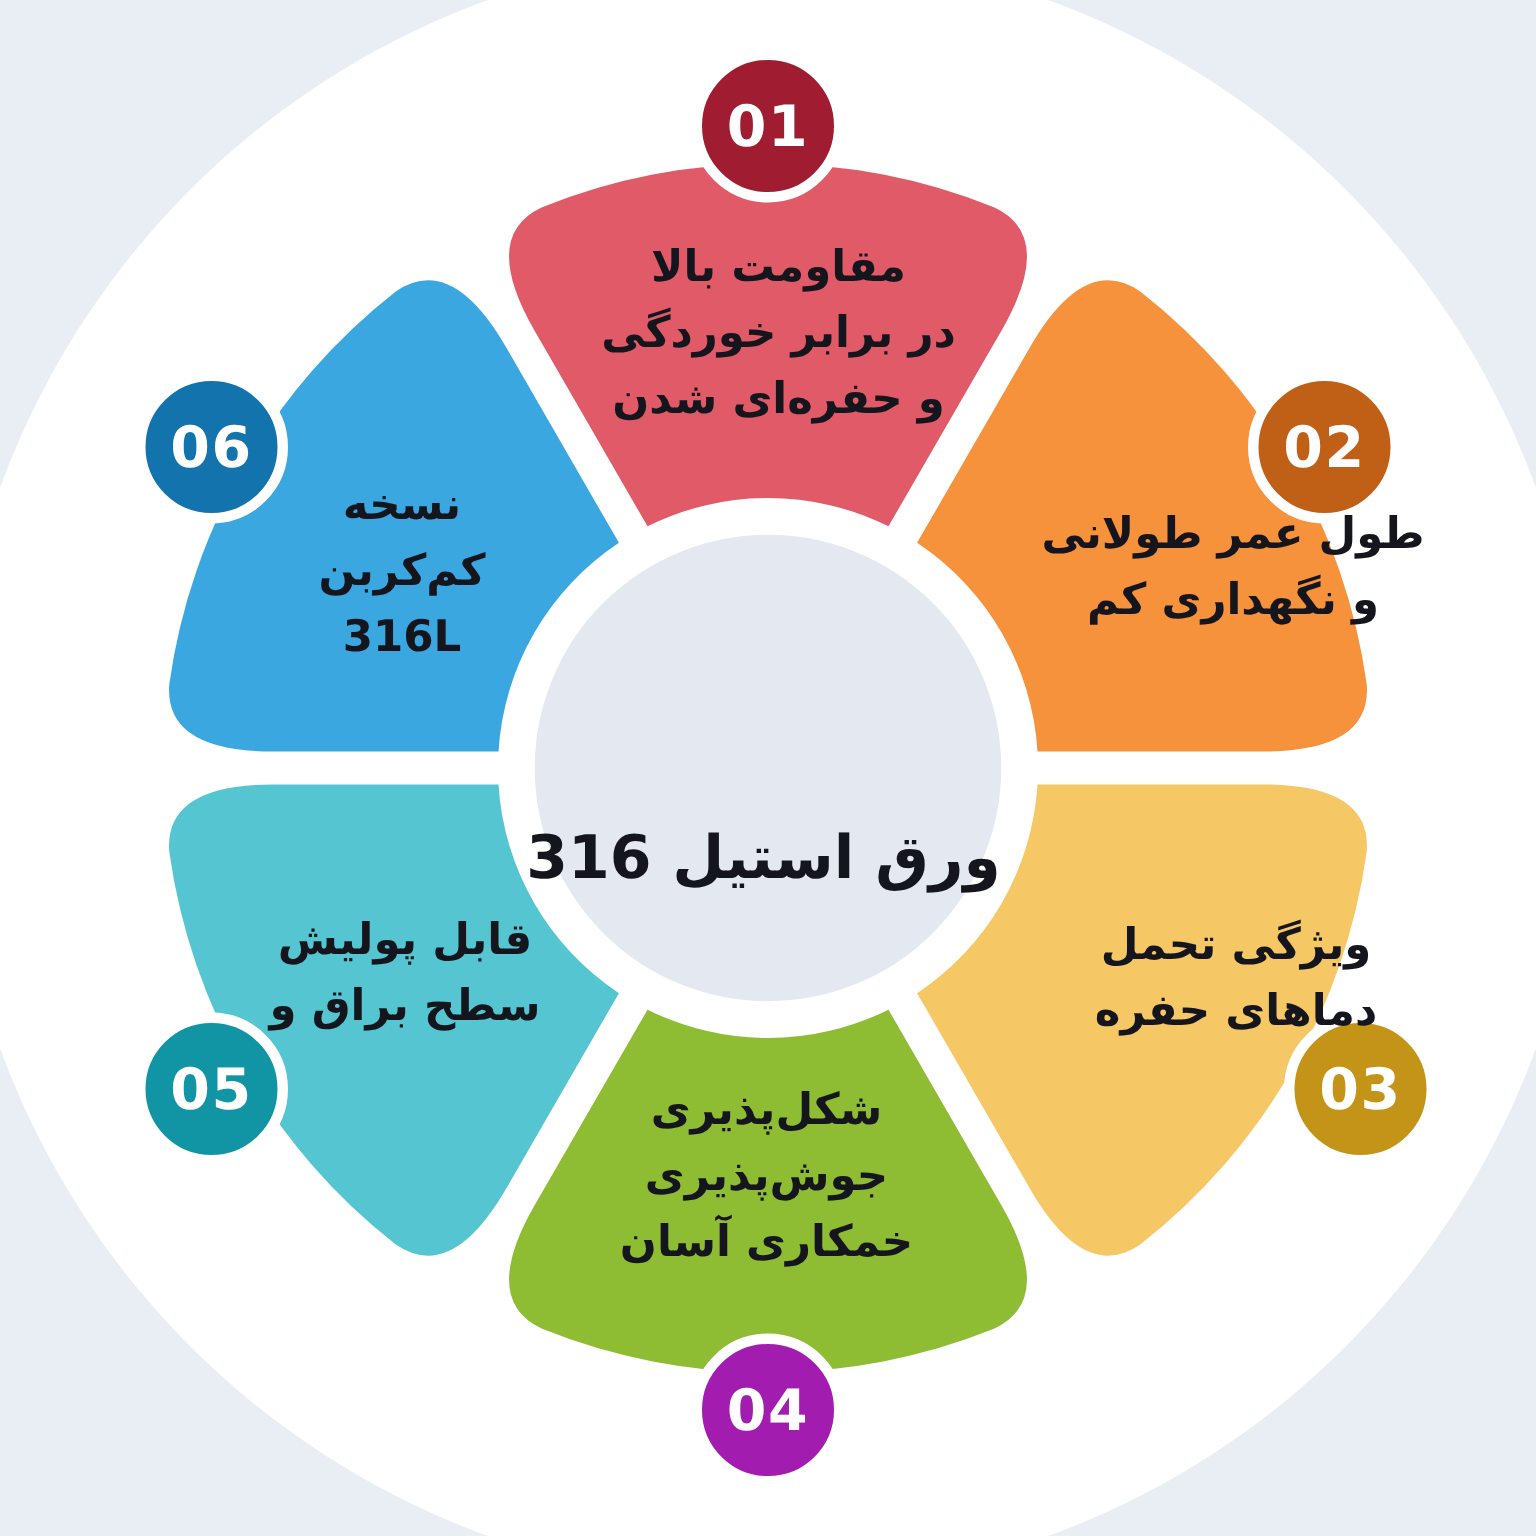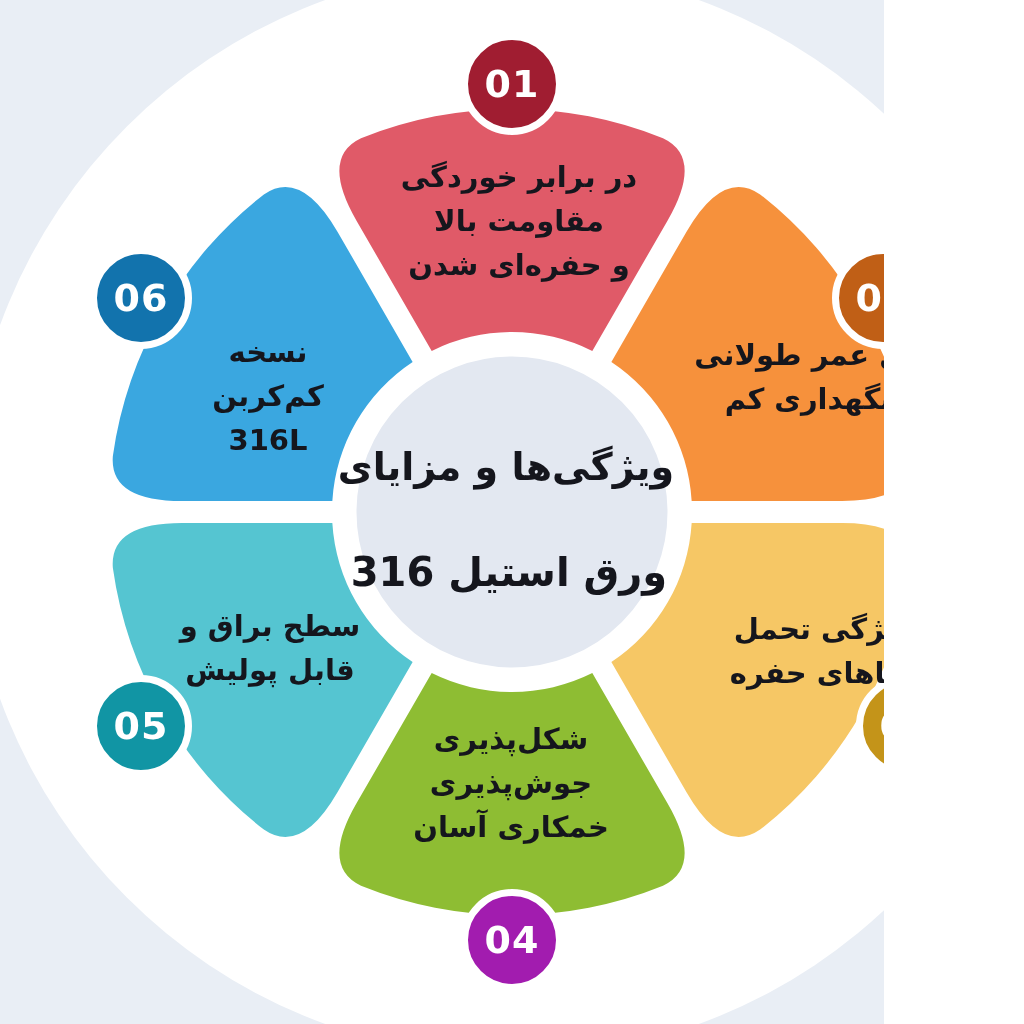--- a/index.html
+++ b/index.html
@@ -1,17 +1,17 @@
 <!DOCTYPE html>
 <html lang="fa"><head>
 <meta charset="utf-8">
 <style>
   html,body{margin:0;padding:0;background:#ffffff;}
   .stage{
-    position:relative;width:884px;height:1024px;overflow:hidden;
+    position:relative;width:1024px;height:1024px;overflow:hidden;
     font-family:"DejaVu Sans", sans-serif;
   }
   .stage svg{position:absolute;inset:0;display:block;}
   .badge{
     position:absolute;width:102px;height:102px;box-sizing:border-box;
     border:7px solid #ffffff;border-radius:50%;
     display:flex;align-items:center;justify-content:center;
     color:#ffffff;font-weight:bold;font-size:38px;letter-spacing:1px;
     font-family:"DejaVu Sans", sans-serif;
   }
@@ -48,43 +48,42 @@
   </svg>
 
   <div class="badge" style="left: 461px; top: 33px; background-color: rgb(160, 29, 49);">01</div>
   <div class="badge" style="left: 832px; top: 247px; background-color: rgb(192, 95, 22);">02</div>
   <div class="badge" style="left: 856px; top: 675px; background-color: rgb(196, 148, 25);">03</div>
   <div class="badge" style="left: 461px; top: 889px; background-color: #a21caf;">04</div>
   <div class="badge" style="left: 90px; top: 675px; background-color: rgb(17, 149, 164);">05</div>
   <div class="badge" style="left: 90px; top: 247px; background-color: rgb(18, 115, 173); text-align: center;">06</div>
 
   <div class="petal-label" style="left:519px;top:221px;">
+    <div>مقاومت بالا</div>
     <div>در برابر خوردگی</div>
-    <div>مقاومت بالا</div>
     <div>و حفره‌ای شدن</div>
   </div>
   <div class="petal-label" style="left:822px;top:377px;">
     <div>طول عمر طولانی</div>
     <div>و نگهداری کم</div>
   </div>
   <div class="petal-label" style="left:824px;top:651px;">
     <div>ویژگی تحمل</div>
     <div>دماهای حفره</div>
   </div>
   <div class="petal-label" style="left:511px;top:783px;">
     <div>شکل‌پذیری</div>
     <div>جوش‌پذیری</div>
     <div>خمکاری آسان</div>
   </div>
   <div class="petal-label" style="left:270px;top:648px;">
+    <div>قابل پولیش</div>
     <div>سطح براق و</div>
-    <div>قابل پولیش</div>
   </div>
-  <div class="petal-label" style="left:268px;top:380px;margin-top:16px;">
+  <div class="petal-label" style="left:268px;top:380px;">
     <div>نسخه</div>
     <div>کم‌کربن</div>
     <div>316L</div>
   </div>
 
-  <div class="center-label center-line1" style="left:506px;top:467px;">ویژگی‌ها و مزایای</div>
   <div class="center-label center-line2" style="left:509px;top:572px;">ورق استیل 316</div>
 
 </div>
 
 </body></html>

